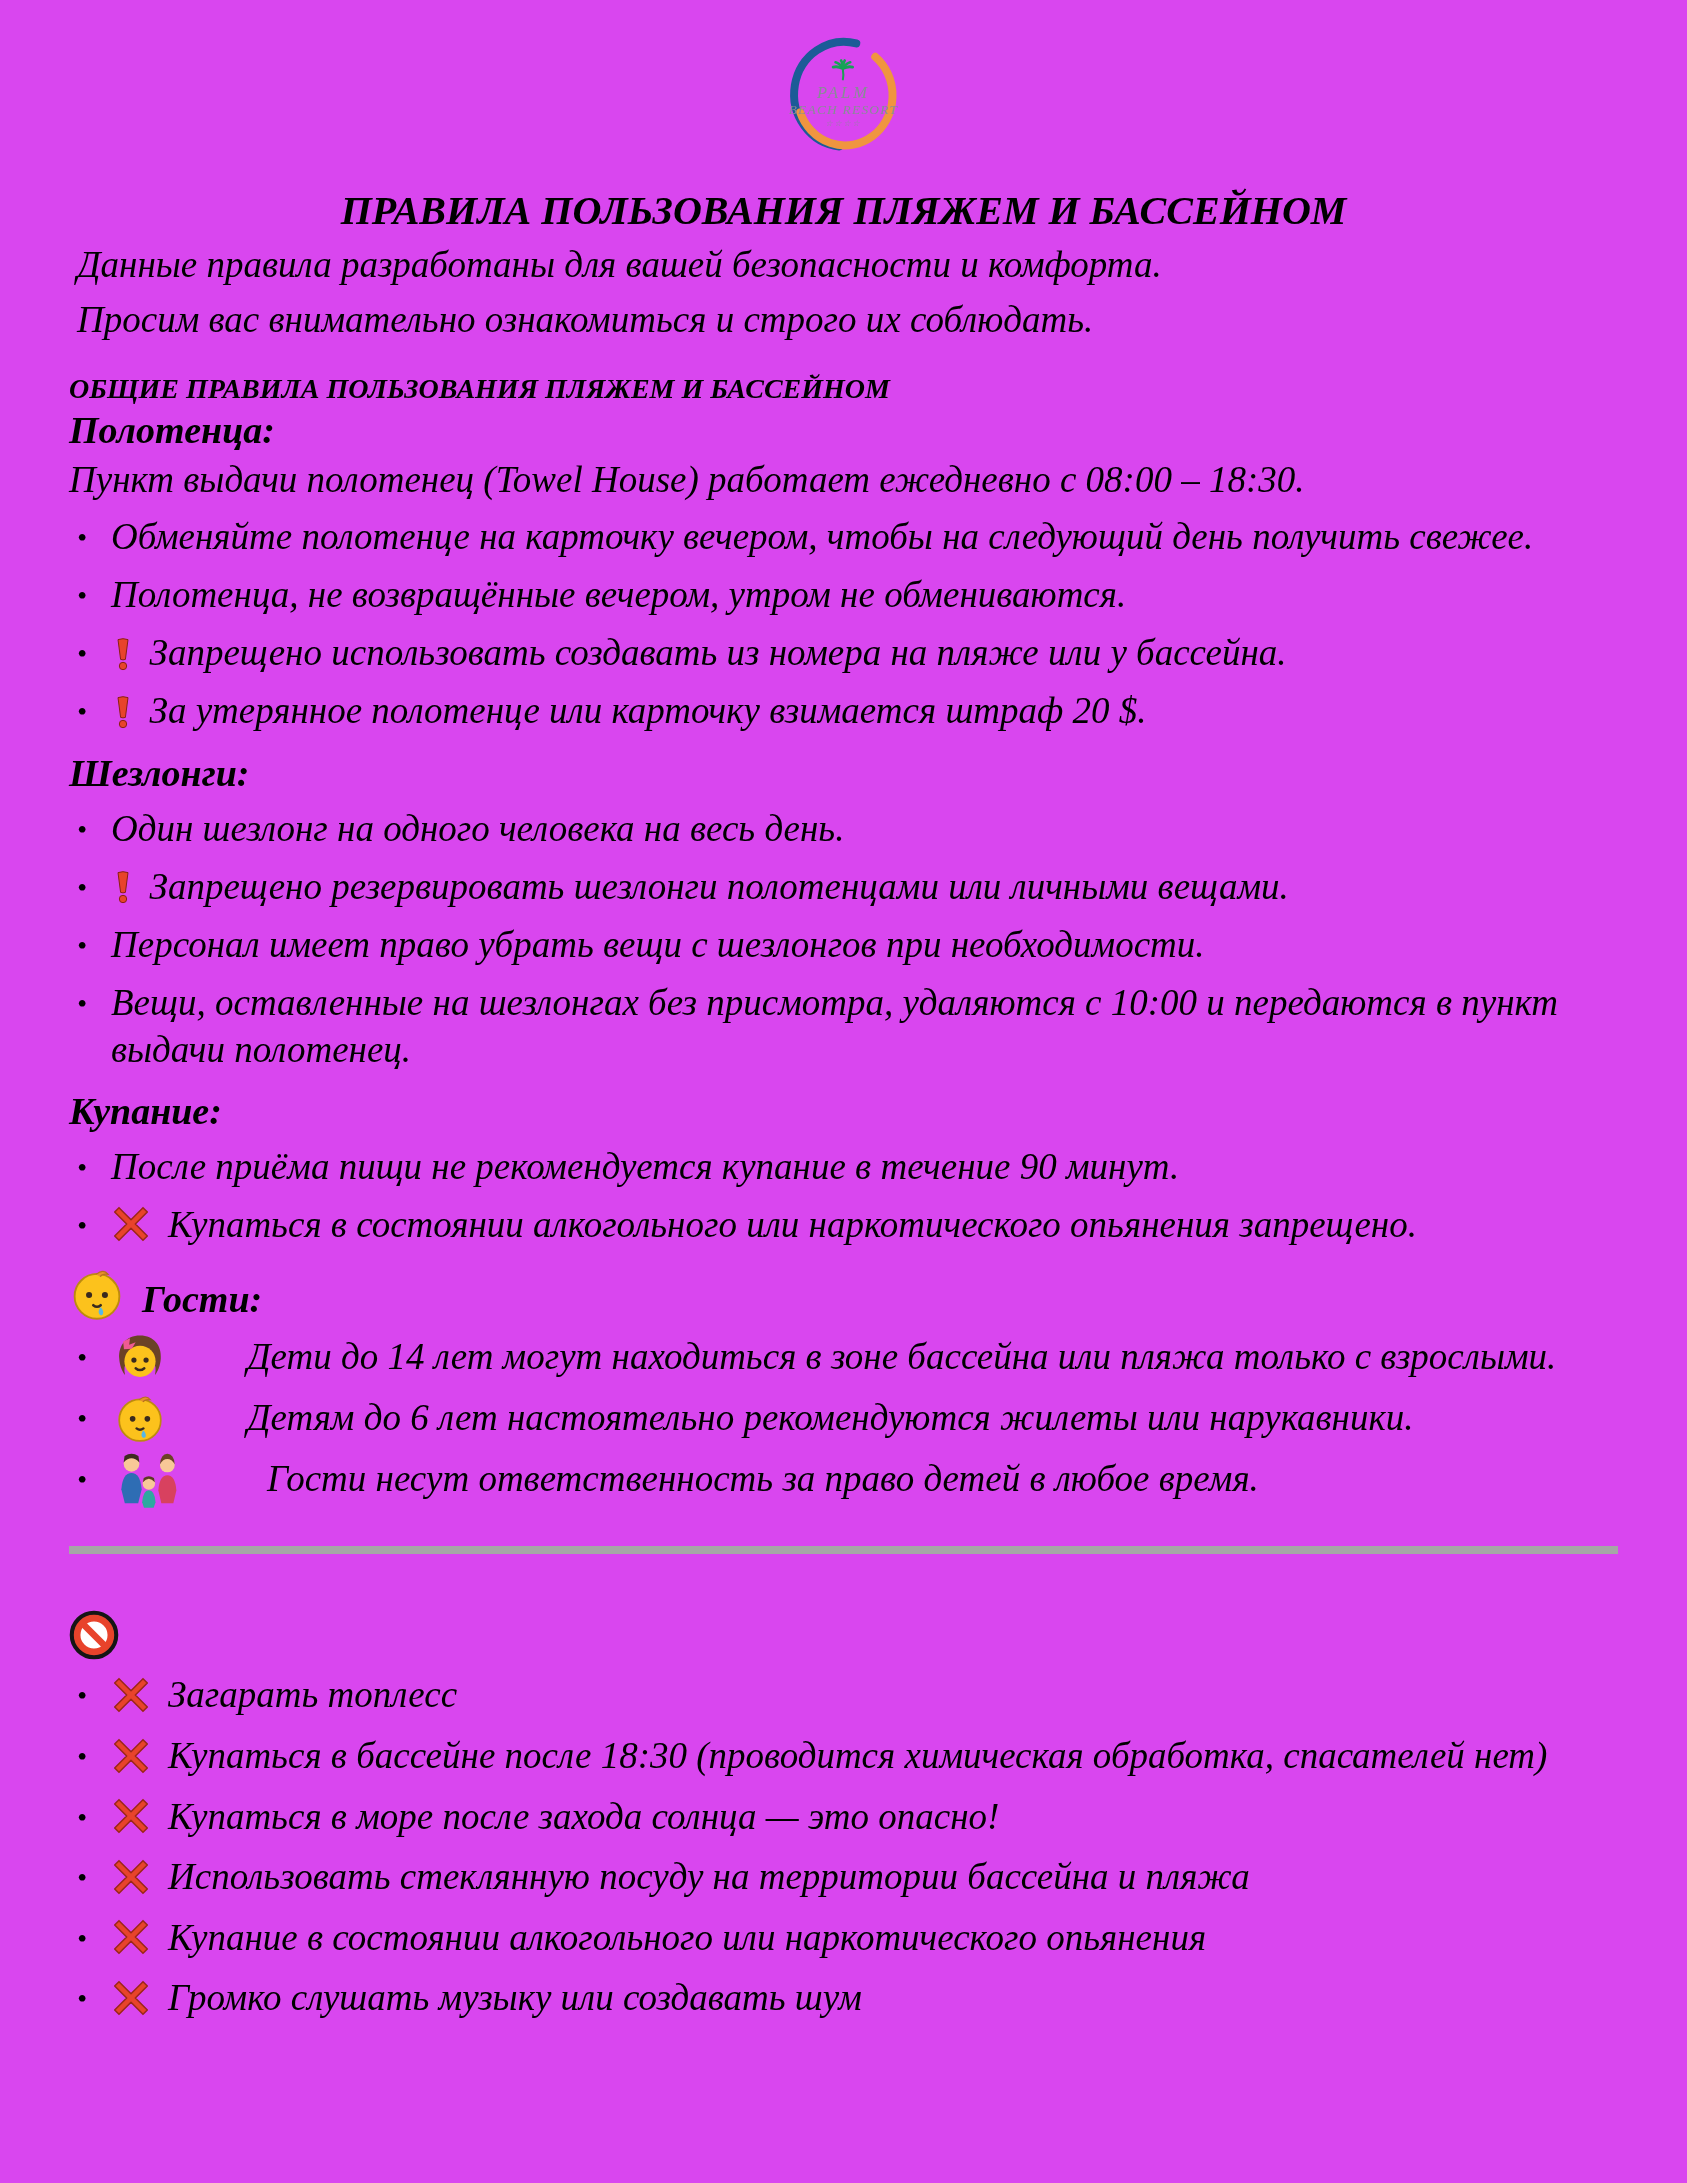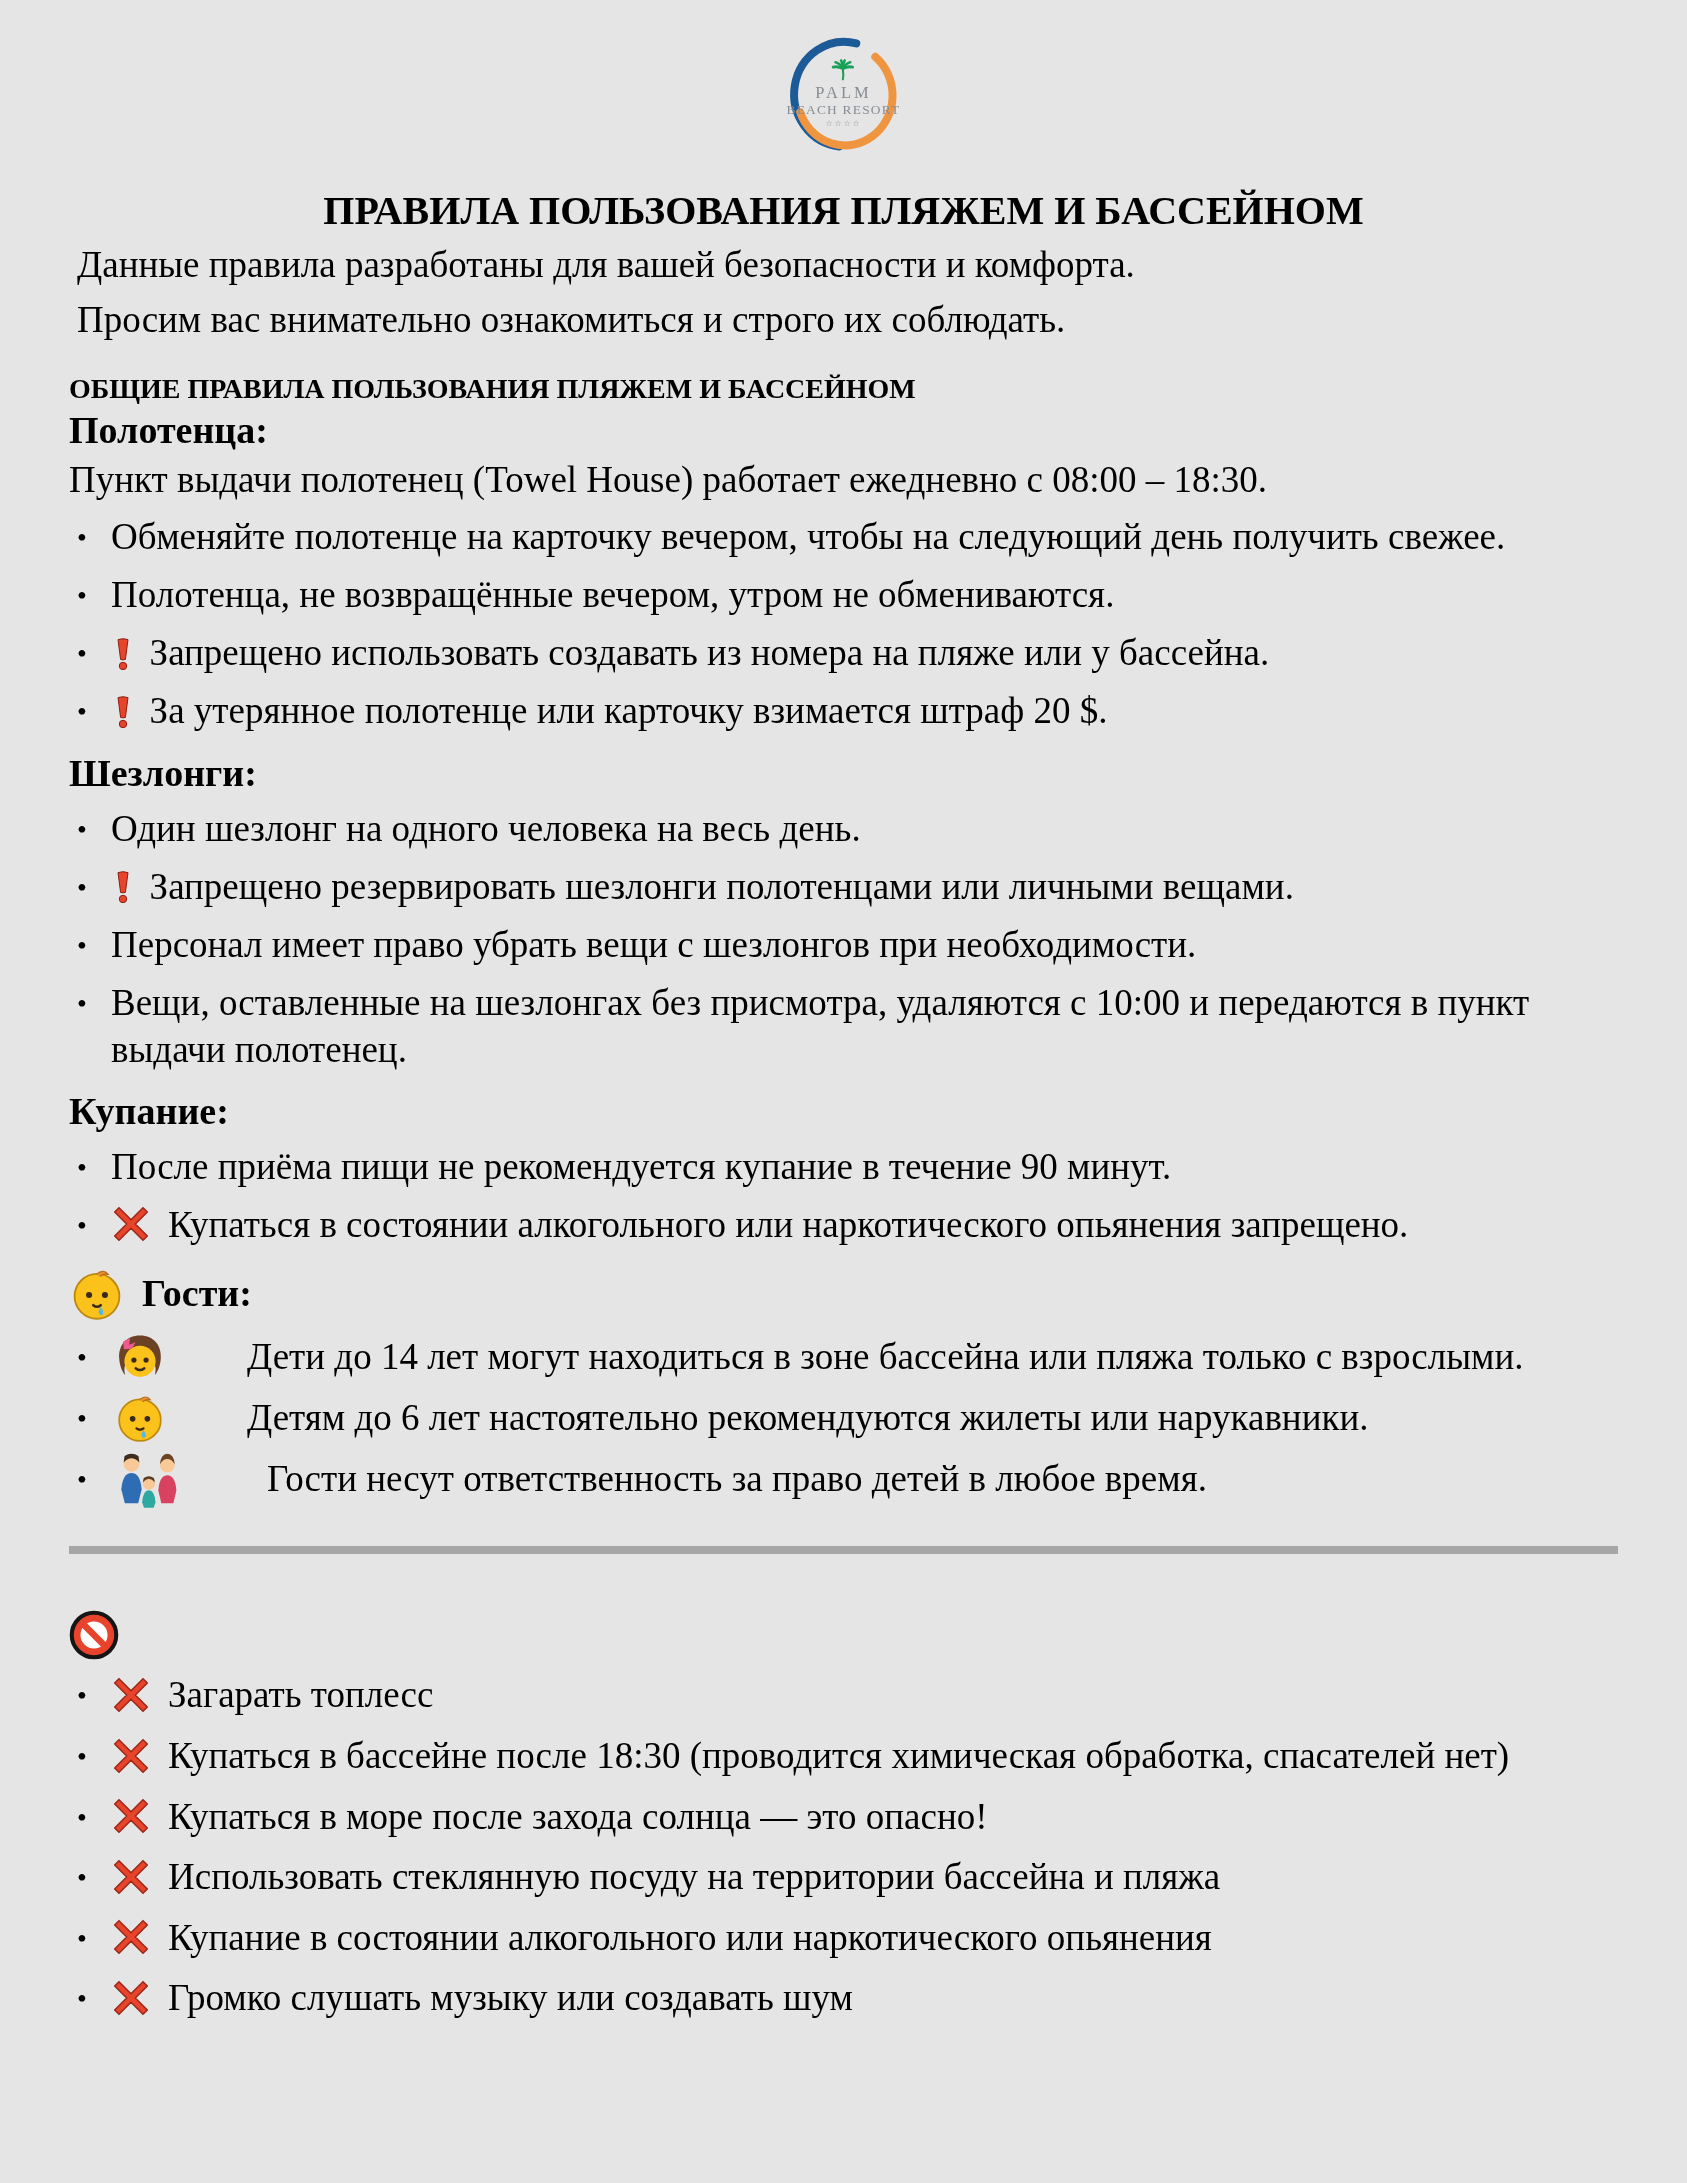--- a/index.html
+++ b/index.html
@@ -1,22 +1,23 @@
 <!DOCTYPE html>
 <html lang="ru" style="font-size:10.6px"><head>
 <meta charset="utf-8">
 <style>
   html,body{margin:0;padding:0;background:#ffffff;}
   .page{
     position:relative;
     width:1687px;height:2183px;
-    background:#e5e5e5;
+    background:#d946ef;
     font-family:"Liberation Serif", serif;
     color:#000;
     overflow:hidden;
+    font-style:italic;
   }
   .content{padding:0 69px;}
   
   .logo-wrap{width:139px;margin:33px auto 0;}
   .logo-wrap svg{display:block;width:139px;height:122px;}
   
   .doc-title{
     font-size:54px;font-weight:bold;text-align:center;
     margin:46px 0 0;line-height:1.08;letter-spacing:0.7px;
   }
@@ -24,21 +25,21 @@
     font-size:40px;font-weight:bold;text-align:center;
     margin:34px 0 2px;line-height:1.1;
   }
   .intro-line{font-size:37px;margin:8px;line-height:1.28;}
   .general-heading{
     font-size:28px;font-weight:bold;text-align:left;
     margin:30px 0 2.6px;line-height:1.1;
   }
   .section-heading{
     font-size:38px;font-weight:bold;margin:16px 0 4px;line-height:1.15;
-    display:flex;align-items:center;
+    display:flex;align-items:flex-end;
   }
   .section-heading.tight{margin-top:4px;}
   .lead-line{font-size:37px;margin:0 0 5.3px;line-height:1.3;}
   
   ul.rule-list{list-style:none;margin:0;padding:0;}
   li.rule-item{
     display:flex;align-items:flex-start;
     font-size:37px;line-height:1.27;margin:10px 0;
   }
   .dot{

